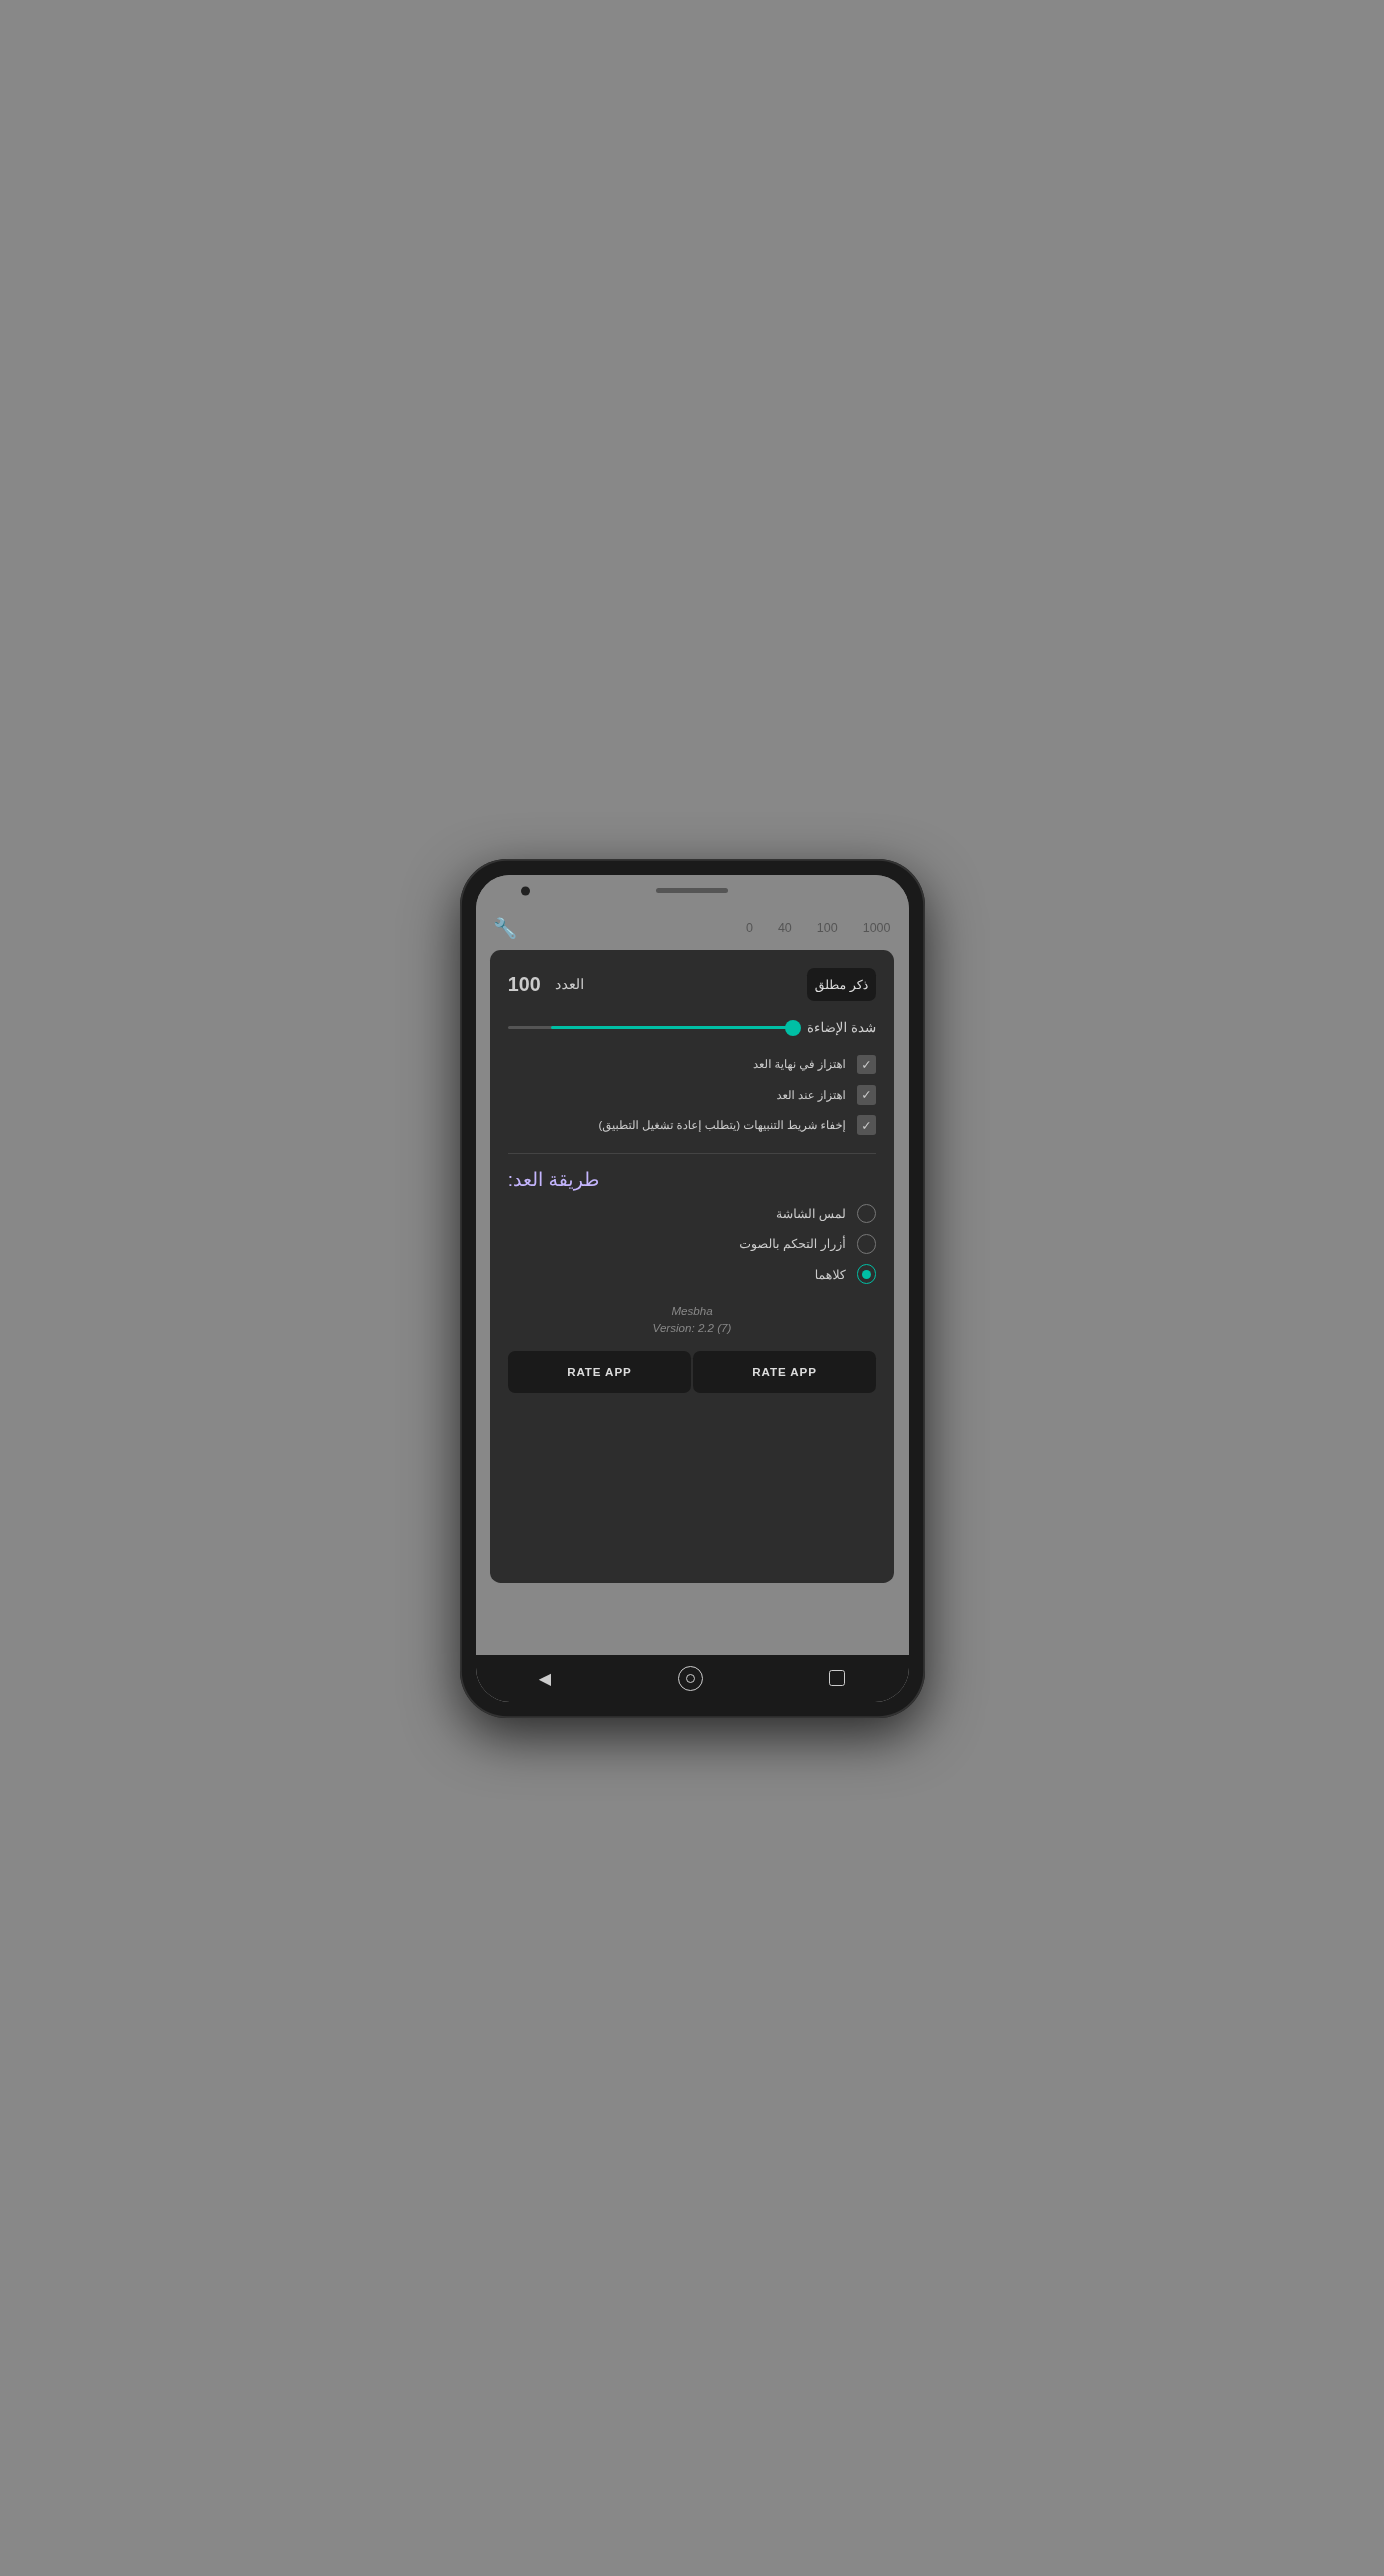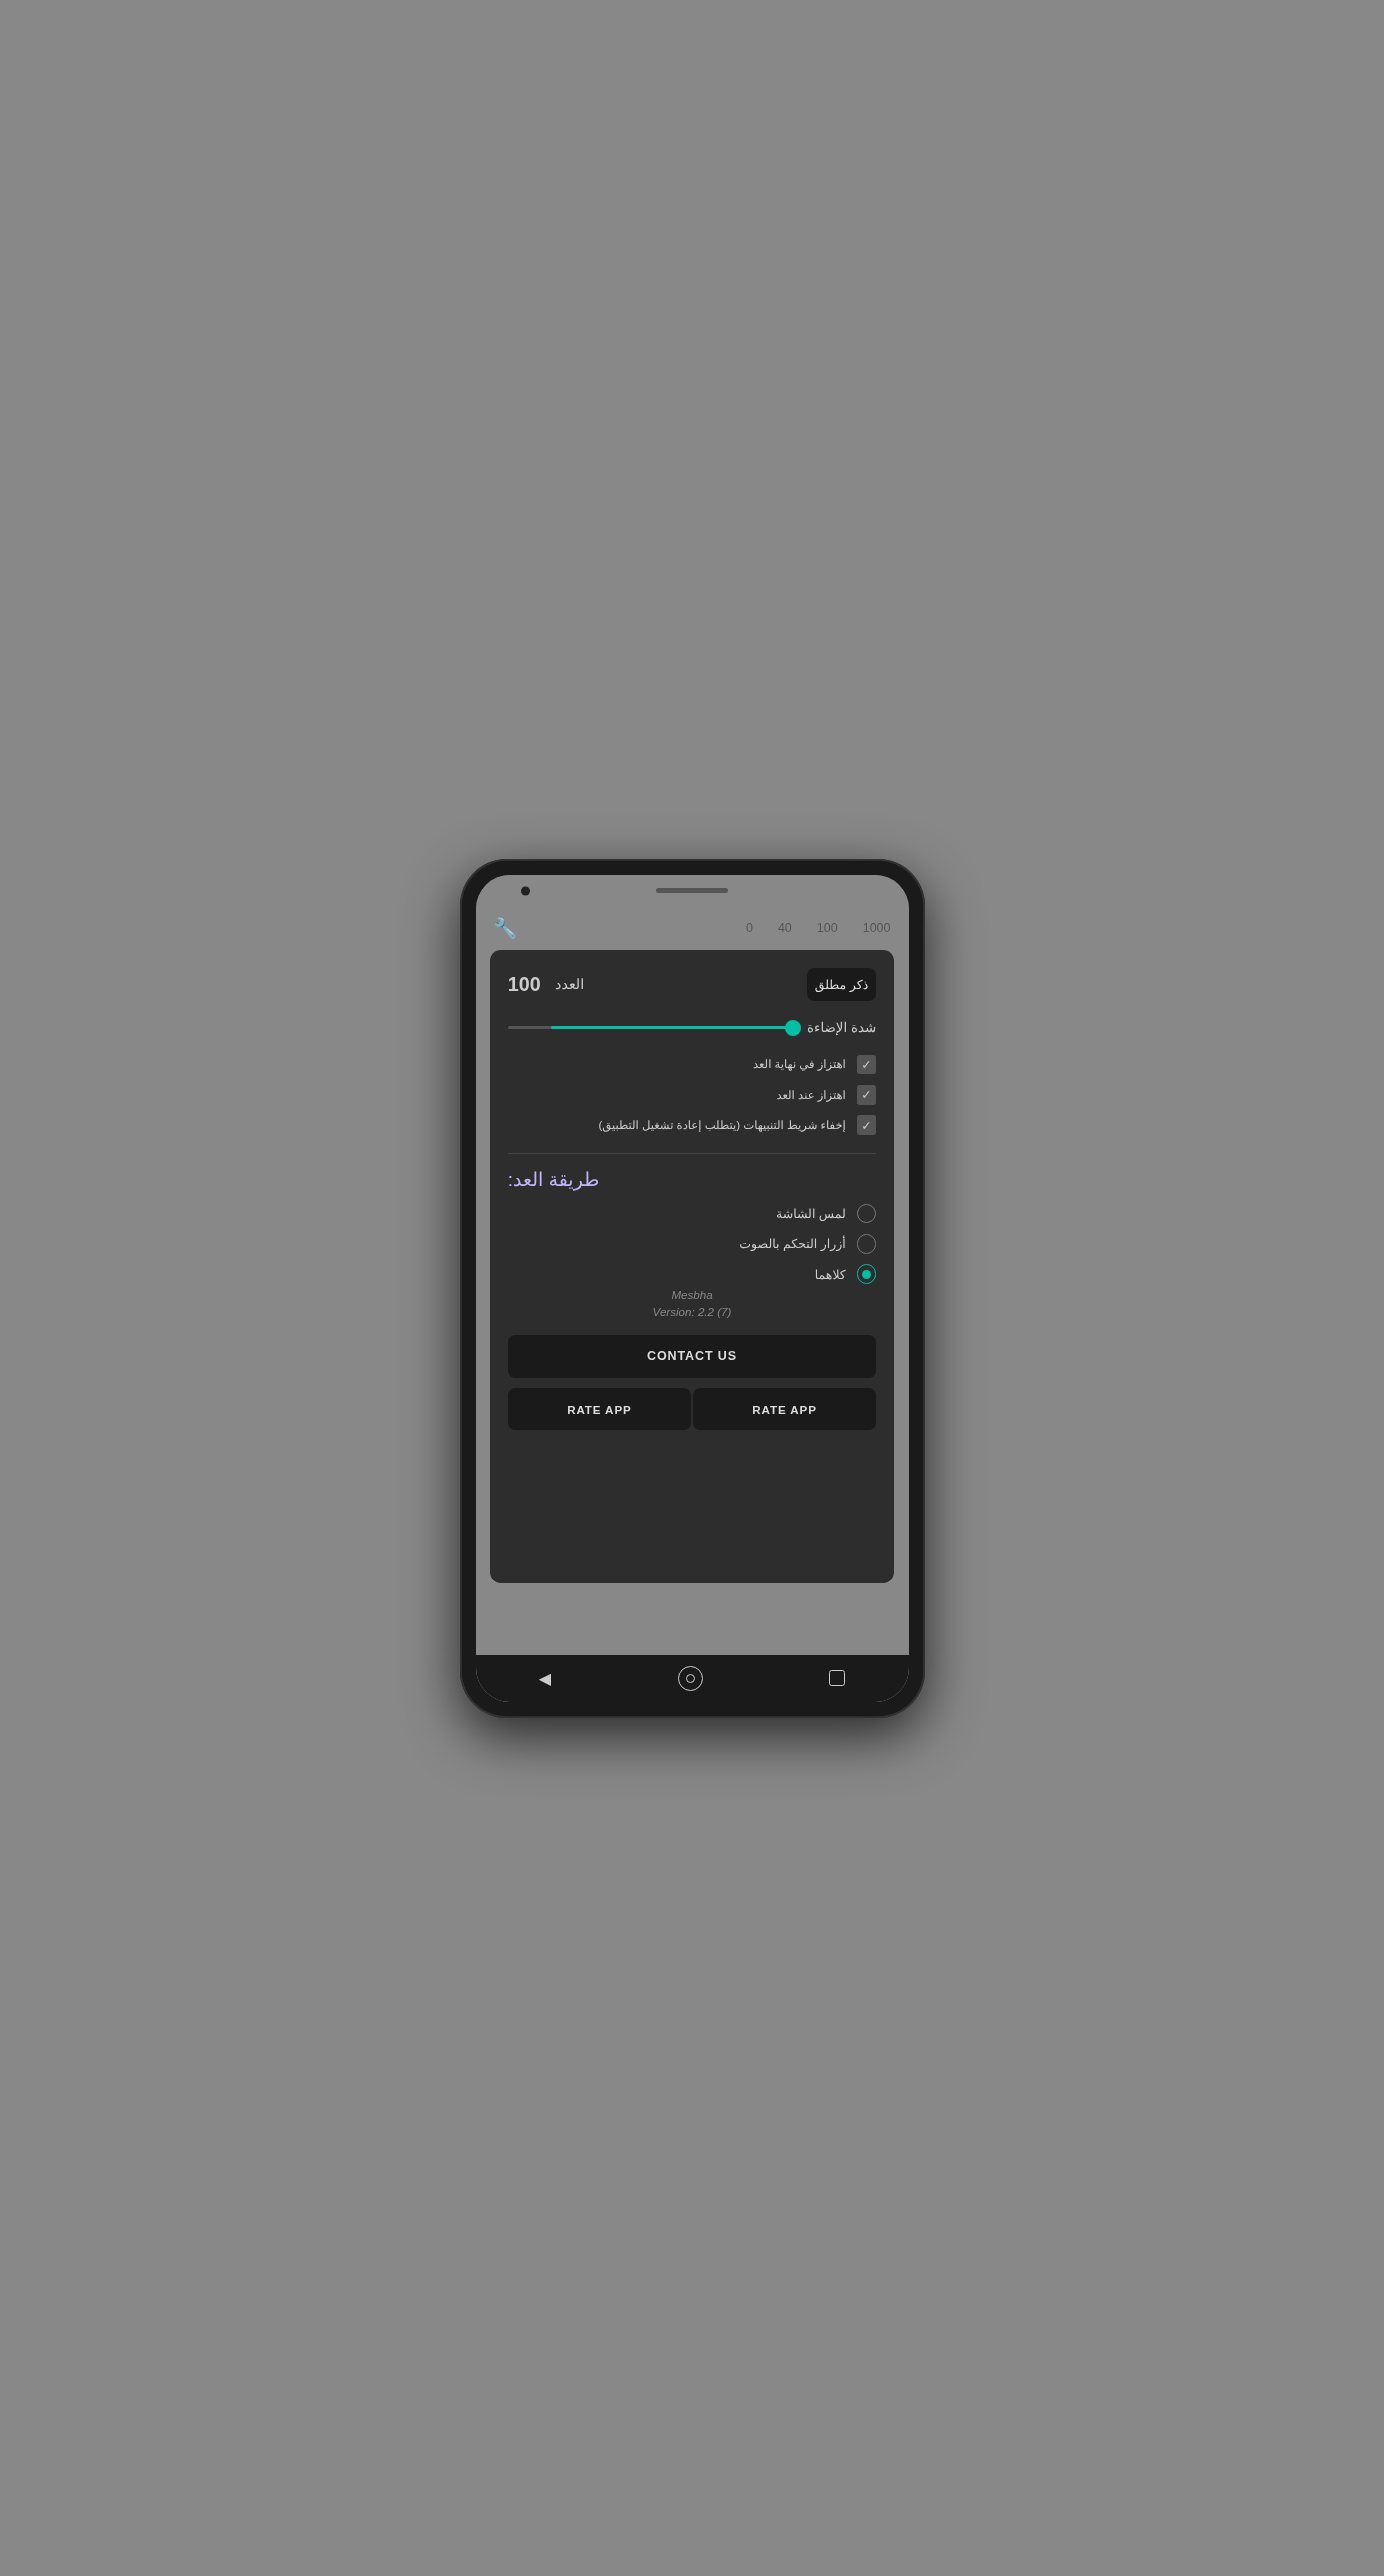--- a/index.html
+++ b/index.html
@@ -239,21 +239,21 @@
       text-align: left;
       margin-bottom: 12.5px;
       font-weight: 500;
     }
 
     .radio-group {
       display: flex;
       flex-direction: column;
       gap: 10.7px;
       direction: rtl;
-      margin-bottom: 2px;
+      margin-bottom: 18px;
     }
 
     .radio-item {
       display: flex;
       align-items: center;
       gap: 10.7px;
       direction: rtl;
       cursor: pointer;
     }
 
@@ -455,21 +455,20 @@
         </div>
       </div>
 
       
       <div class="app-info">
         <div>Mesbha</div>
         <div>Version: 2.2 (7)</div>
       </div>
 
       
-      <button class="contact-btn">CONTACT US</button>
 
       
       <div class="bottom-buttons">
         <button class="rate-btn">RATE APP</button>
         <button class="share-btn">RATE APP</button>
       </div>
 
     </div>
 
     <div class="bottom-area"></div>

